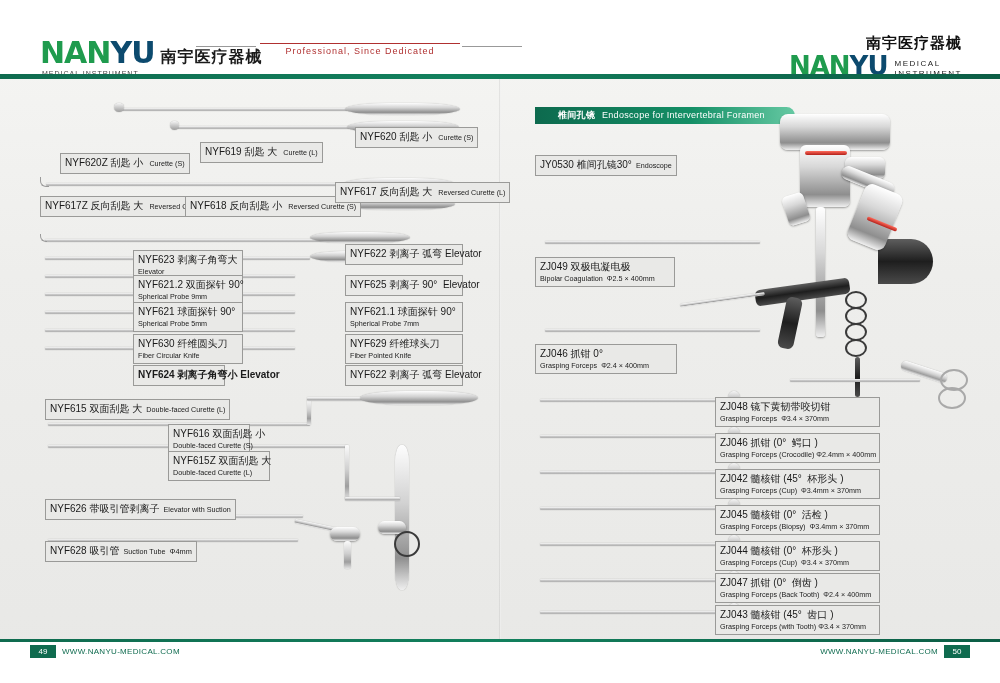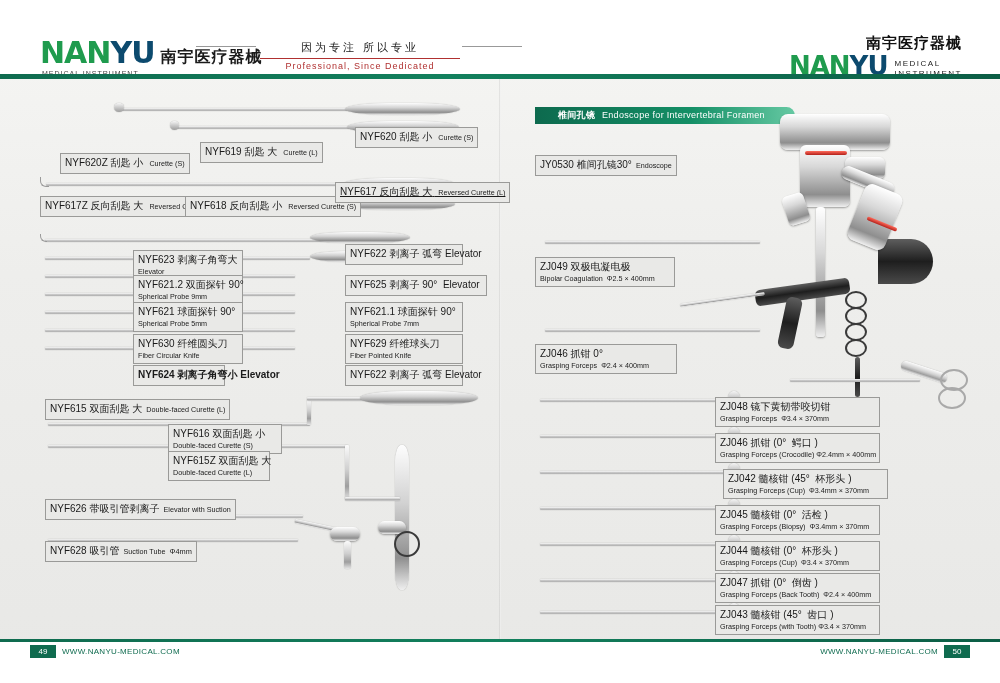--- a/index.html
+++ b/index.html
@@ -184,21 +184,20 @@
       <div class="logo-left-row">
         <span class="nanyu-word"><span class="n1">NAN</span><span class="n2">YU</span></span>
         <span class="logo-cn">南宇医疗器械</span>
       </div>
       <div class="logo-left-sub">MEDICAL INSTRUMENT</div>
     </div>
 
     <div class="slogan-deco-l"></div>
     <div class="slogan-deco-r"></div>
     <div class="slogan">
-      <div class="slogan-cn">因为专注 所以专业</div>
       <div class="slogan-line"></div>
       <div class="slogan-en">Professional, Since Dedicated</div>
     </div>
 
     <div class="logo-right">
       <div class="logo-right-cn">南宇医疗器械</div>
       <div class="right-logo-row">
         <span class="nanyu-word" style="font-size:26px"><span class="n1">NAN</span><span class="n2">YU</span></span>
         <span class="logo-right-stack">
           <div>MEDICAL</div>
@@ -243,21 +242,21 @@
         <span class="en">&nbsp; Curette (S)</span>
       </div>
       <div class="lbl" style="left:40px; top:117px;">
         <span class="cn">NYF617Z 反向刮匙 大</span>
         <span class="en">&nbsp; Reversed Curette (L)</span>
       </div>
       <div class="lbl" style="left:185px; top:117px;">
         <span class="cn">NYF618 反向刮匙 小</span>
         <span class="en">&nbsp; Reversed Curette (S)</span>
       </div>
-      <div class="lbl" style="left:335px; top:103px;text-decoration:underline;">
+      <div class="lbl" style="left:335px; top:103px;">
         <span class="cn">NYF617 反向刮匙 大</span>
         <span class="en">&nbsp; Reversed Curette (L)</span>
       </div>
 
       <div class="shaft" style="left:45px; top:160px; width:285px; height:3px;"></div>
       <div class="handle" style="left:310px; top:153px; width:100px; height:11px;"></div>
       <div class="hook" style="left:40px; top:155px; width:7px; height:8px;"></div>
 
       <div class="shaft" style="left:45px; top:178px; width:265px; height:2.5px;"></div>
       <div class="handle" style="left:310px; top:172px; width:100px; height:11px;"></div>
@@ -272,21 +271,21 @@
         <div class="cn">NYF623 剥离子角弯大</div>
         <div class="en">Elevator</div>
       </div>
       <div class="lbl" style="left:345px; top:165px; width:118px;">
         <div class="cn">NYF622 剥离子 弧弯 Elevator</div>
       </div>
       <div class="lbl" style="left:133px; top:196px; width:110px;">
         <div class="cn">NYF621.2 双面探针 90°</div>
         <div class="en">Spherical Probe  9mm</div>
       </div>
-      <div class="lbl" style="left:345px; top:196px; width:142px;">
+      <div class="lbl" style="left:345px; top:196px; width:118px;">
         <div class="cn">NYF625 剥离子 90°&nbsp;&nbsp;Elevator</div>
       </div>
       <div class="lbl" style="left:133px; top:223px; width:110px;">
         <div class="cn">NYF621 球面探针 90°</div>
         <div class="en">Spherical Probe 5mm</div>
       </div>
       <div class="lbl" style="left:345px; top:223px; width:118px;">
         <div class="cn">NYF621.1 球面探针 90°</div>
         <div class="en">Spherical Probe 7mm</div>
       </div>
@@ -312,21 +311,21 @@
 
       <div class="shaft" style="left:48px; top:366px; width:300px; height:3px;"></div>
       <div class="shaft" style="left:345px; top:366px; width:4px; height:55px;"></div>
       <div class="handle" style="left:395px; top:366px; width:14px; height:145px; border-radius:45%/12%;"></div>
       <div class="shaft" style="left:345px; top:418px; width:55px; height:4px;"></div>
 
       <div class="lbl" style="left:45px; top:320px;">
         <span class="cn">NYF615 双面刮匙 大</span>
         <span class="en">&nbsp;Double-faced Curette (L)</span>
       </div>
-      <div class="lbl" style="left:168px; top:345px; width:114px;">
+      <div class="lbl" style="left:168px; top:345px; width:82px;">
         <div class="cn">NYF616 双面刮匙 小</div>
         <div class="en">Double-faced Curette (S)</div>
       </div>
       <div class="lbl" style="left:168px; top:372px; width:102px;">
         <div class="cn">NYF615Z 双面刮匙 大</div>
         <div class="en">Double-faced Curette (L)</div>
       </div>
 
       <div class="shaft" style="left:48px; top:436px; width:255px; height:3px;"></div>
       <div class="shaft" style="left:48px; top:460px; width:250px; height:3px;"></div>
@@ -413,21 +412,21 @@
       <div class="tipdot" style="left:228px; top:524px; width:12px; height:13px;"></div>
 
       <div class="lbl" style="left:215px; top:318px; width:165px;">
         <div class="cn">ZJ048 镜下黄韧带咬切钳</div>
         <div class="en">Grasping Forceps &nbsp;<span class="spec">Φ3.4 × 370mm</span></div>
       </div>
       <div class="lbl" style="left:215px; top:354px; width:165px;">
         <div class="cn">ZJ046 抓钳 (0°&nbsp; 鳄口 )</div>
         <div class="en">Grasping Forceps (Crocodile) <span class="spec">Φ2.4mm × 400mm</span></div>
       </div>
-      <div class="lbl" style="left:223px; top:390px; width:165px;">
+      <div class="lbl" style="left:215px; top:390px; width:165px;">
         <div class="cn">ZJ042 髓核钳 (45°&nbsp; 杯形头 )</div>
         <div class="en">Grasping Forceps (Cup) &nbsp;<span class="spec">Φ3.4mm × 370mm</span></div>
       </div>
       <div class="lbl" style="left:215px; top:426px; width:165px;">
         <div class="cn">ZJ045 髓核钳 (0°&nbsp; 活检 )</div>
         <div class="en">Grasping Forceps (Biopsy) &nbsp;<span class="spec">Φ3.4mm × 370mm</span></div>
       </div>
       <div class="lbl" style="left:215px; top:462px; width:165px;">
         <div class="cn">ZJ044 髓核钳 (0°&nbsp; 杯形头 )</div>
         <div class="en">Grasping Forceps (Cup) &nbsp;<span class="spec">Φ3.4 × 370mm</span></div>

